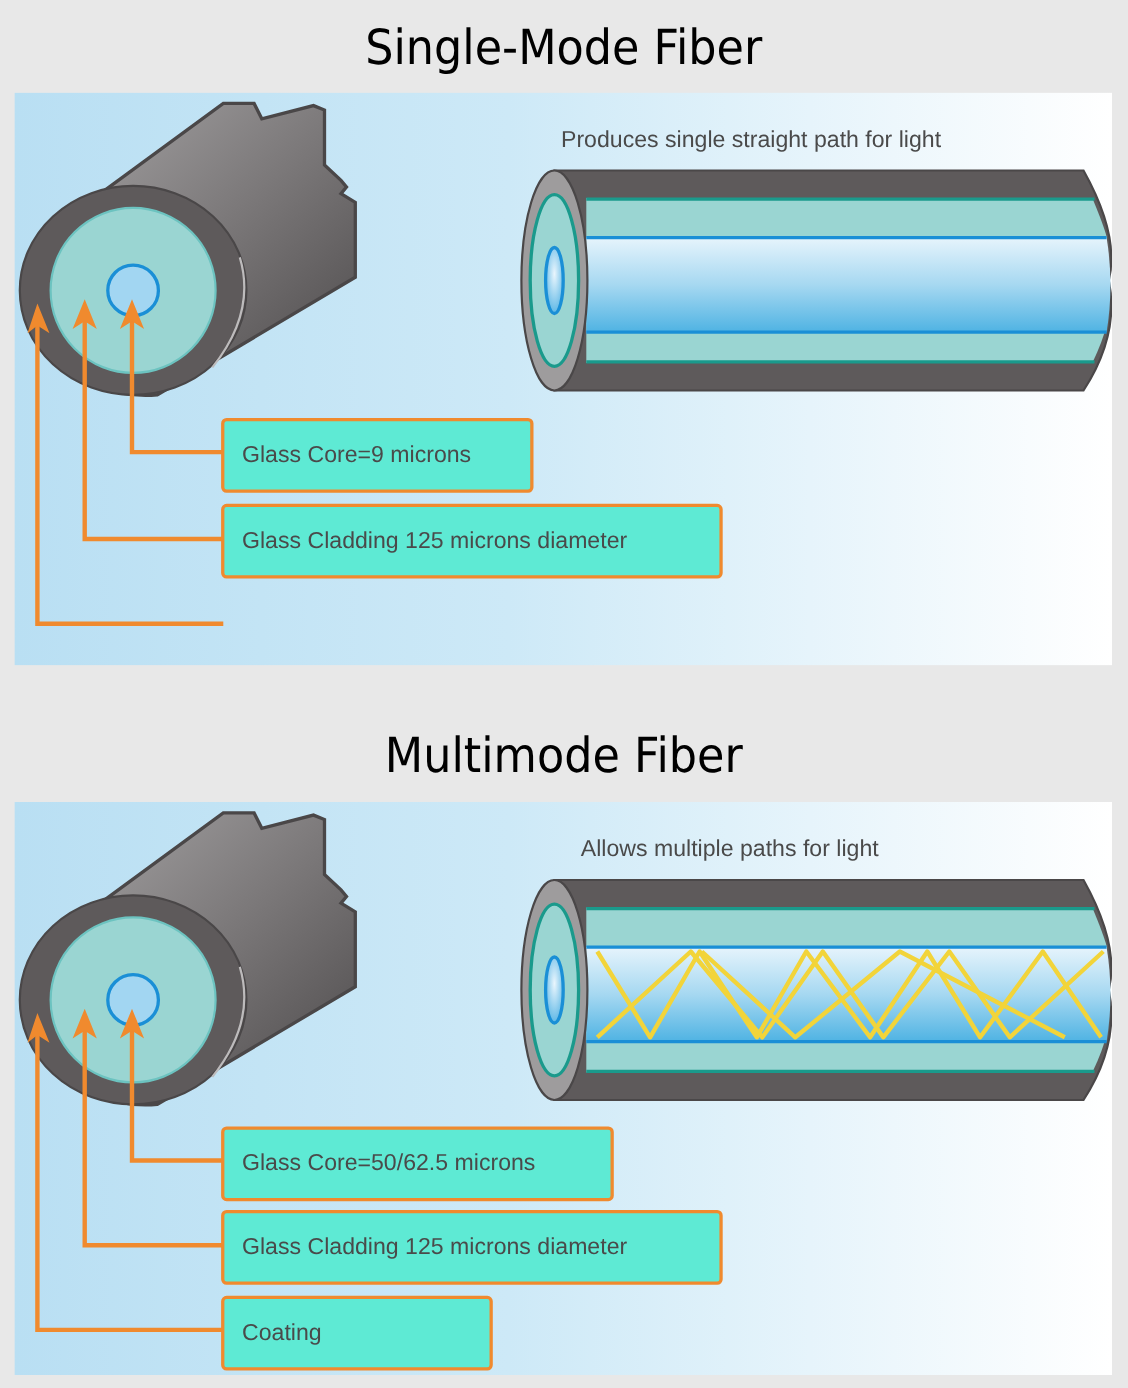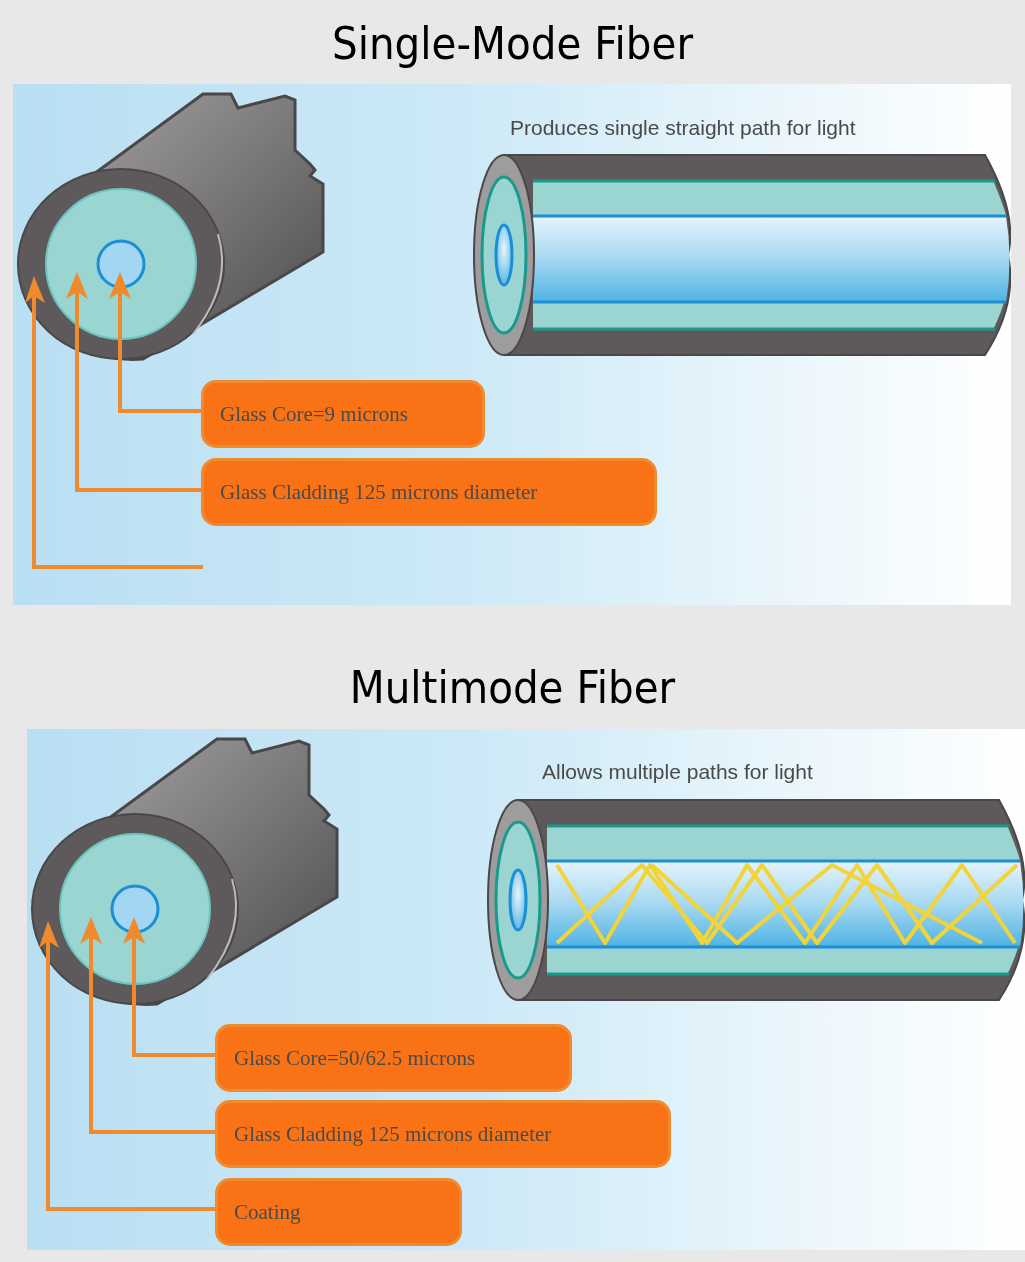--- a/index.html
+++ b/index.html
@@ -30,25 +30,25 @@
   .panel svg { position: absolute; left: 0; top: 0; }
   .caption {
     position: absolute;
     font-family: "Liberation Sans", sans-serif;
     font-size: 21px;
     color: #4a4a4a;
     white-space: nowrap;
   }
   .label-box {
     position: absolute;
-    background: #f97316;
+    background: #5eead4;
     border: 3px solid #f08a2e;
-    border-radius: 15px;
+    border-radius: 5px;
     box-sizing: border-box;
-    font-family: Liberation Serif, serif;
+    font-family: Liberation Sans, sans-serif;
     font-size: 21px;
     color: #4a4a4a;
     padding-left: 16px;
     display: flex; align-items: center;
     white-space: nowrap;
   }
 </style>
 </head>
 <body>
 
@@ -121,21 +121,21 @@
   </svg>
 
   <div class="caption" style="left:497px; top:32px;">Produces single straight path for light</div>
 
   <div class="label-box" style="left:188px; top:296px; width:284px; height:68px;">Glass Core=9 microns</div>
   <div class="label-box" style="left:188px; top:374px; width:456px; height:68px;">Glass Cladding 125 microns diameter</div>
 </div>
 
 <div class="title" style="top:662px;">Multimode Fiber</div>
 
-<div class="panel" style="top:729px;margin-left:14px;">
+<div class="panel" style="top:729px;">
   <svg width="998" height="521">
     <defs>
       <linearGradient id="bg2" x1="0" y1="0" x2="1" y2="0">
         <stop offset="0" stop-color="#b9dff3"></stop>
         <stop offset="0.45" stop-color="#cde9f7"></stop>
         <stop offset="1" stop-color="#ffffff"></stop>
       </linearGradient>
       <linearGradient id="cyl2" x1="0" y1="0" x2="1" y2="1">
         <stop offset="0" stop-color="#a9a7a8"></stop>
         <stop offset="0.5" stop-color="#7b7879"></stop>

